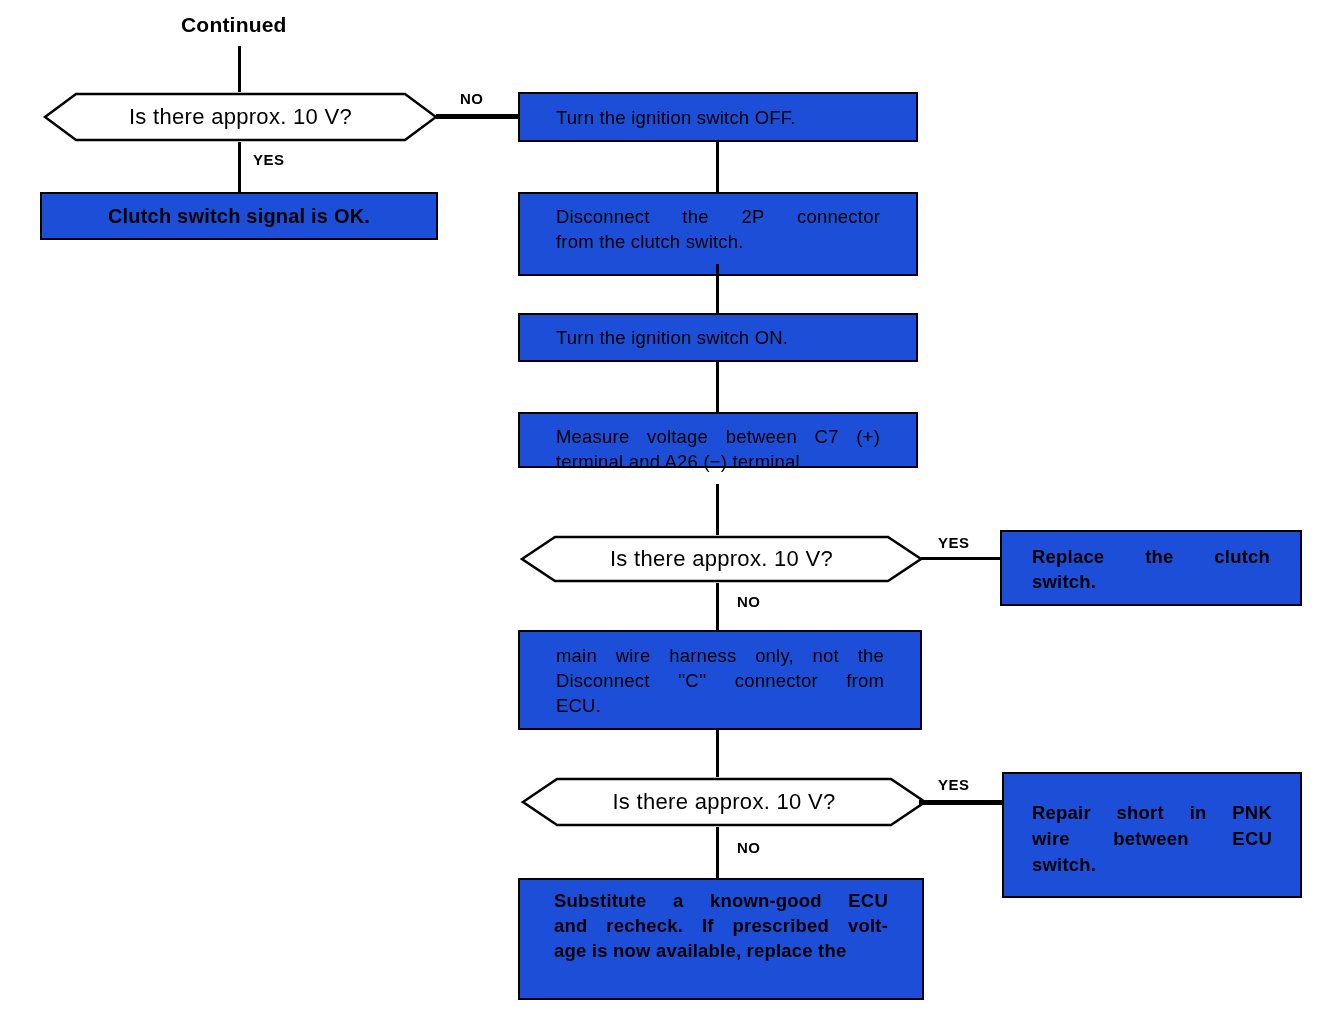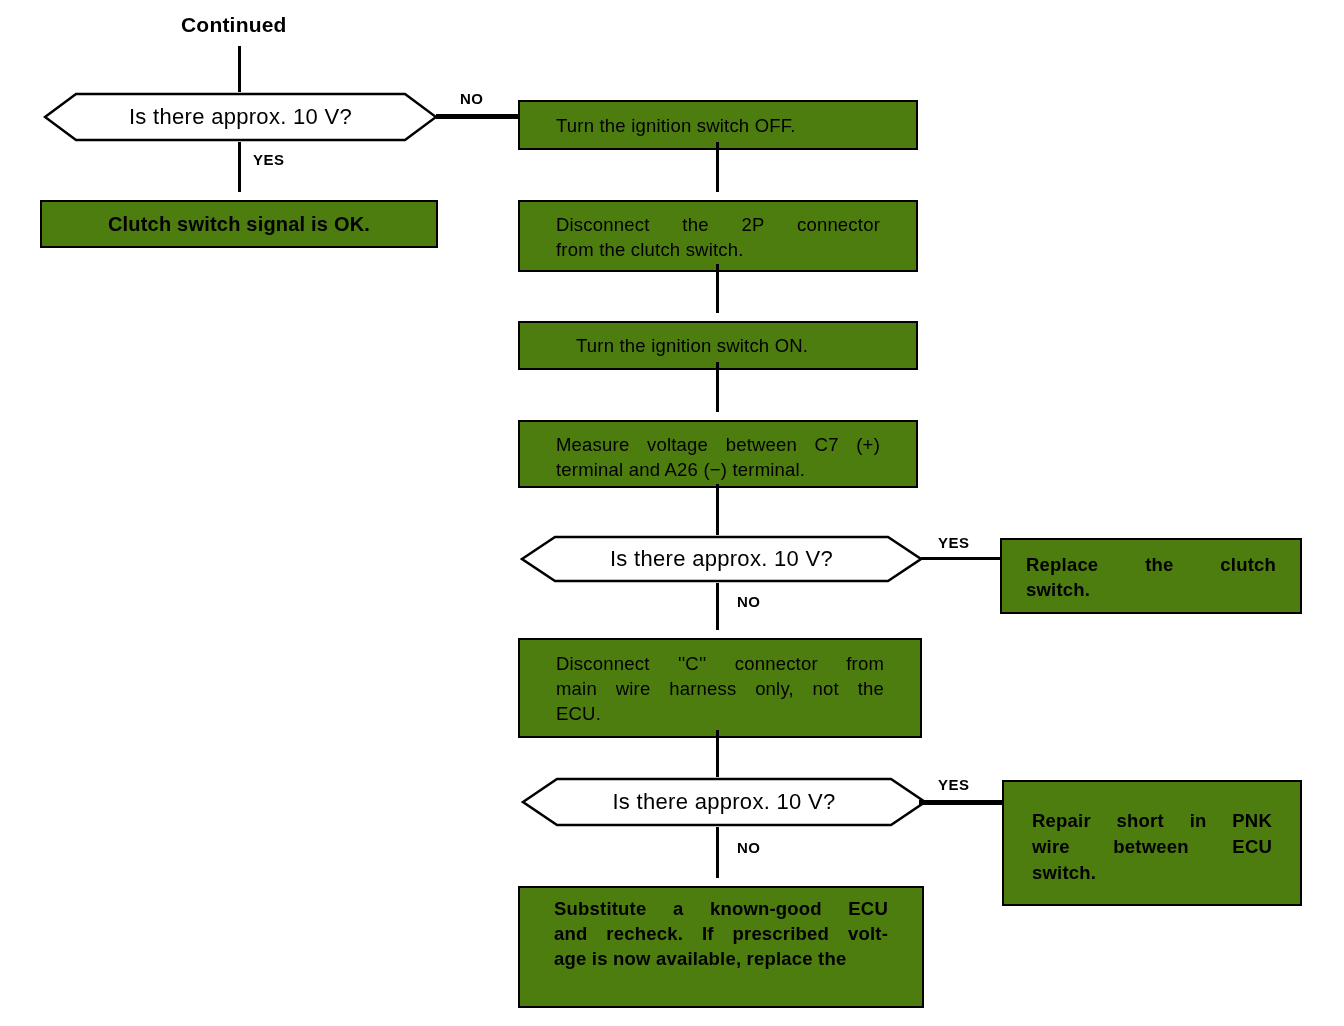--- a/index.html
+++ b/index.html
@@ -9,25 +9,24 @@
     height: 1026px;
     background: #ffffff;
     font-family: "Liberation Sans", sans-serif;
     color: #000000;
     overflow: hidden;
   }
   .box {
     position: absolute;
     box-sizing: border-box;
     border: 2.5px solid #000;
-    background: #4d7c0f;
+    background: #1d4ed8;
     font-size: 18.5px;
     line-height: 25px;
     letter-spacing: 0.2px;
-    margin-top: 8px;
   }
   .single {
     display: flex;
     align-items: center;
   }
   .bold { font-weight: 700; }
   .center { justify-content: center; text-align: center; }
   
   .just .ln:not(:last-child) {
     text-align: justify;
@@ -79,59 +78,59 @@
 
   <div class="vline" style="left:238px; top:142px; width:2.5px; height:50px;"></div>
   <div class="lbl" style="left:253px; top:151px;">YES</div>
 
   <div class="box single center bold" style="left:40px; top:192px; width:398px; height:48px; font-size:20px;">Clutch switch signal is OK.</div>
 
   <div class="box single" style="left:518px; top:92px; width:400px; height:50px; padding-left:36px;">Turn the ignition switch OFF.</div>
 
   <div class="vline" style="left:716px; top:142px; width:3px; height:50px;"></div>
 
-  <div class="box just" style="left:518px; top:192px; width:400px; height:72px; padding:10px 36px;">
+  <div class="box just" style="left:518px; top:192px; width:400px; height:84px; padding:10px 36px;">
       <div class="ln">Disconnect the 2P connector</div>
       <div class="ln">from the clutch switch.</div>
     </div>
 
   <div class="vline" style="left:716px; top:264px; width:3px; height:49px;"></div>
 
-  <div class="box single" style="left:518px; top:313px; width:400px; height:49px; padding-left:56px;">Turn the ignition switch ON.</div>
+  <div class="box single" style="left:518px; top:313px; width:400px; height:49px; padding-left:36px;">Turn the ignition switch ON.</div>
 
   <div class="vline" style="left:716px; top:362px; width:3px; height:50px;"></div>
 
-  <div class="box just" style="left:518px; top:412px; width:400px; height:68px; padding:10px 36px;">
+  <div class="box just" style="left:518px; top:412px; width:400px; height:56px; padding:10px 36px;">
       <div class="ln">Measure voltage between C7 (+)</div>
       <div class="ln">terminal and A26 (−) terminal.</div>
     </div>
 
   <div class="vline" style="left:716px; top:484px; width:3px; height:51px;"></div>
 
   <div class="hex" style="left:520px; top:535px; width:403px; height:48px;">
     <svg width="403" height="48" viewBox="0 0 403 48">
       <polygon points="2,24 35,2 368,2 401,24 368,46 35,46" fill="#ffffff" stroke="#000000" stroke-width="2.5"></polygon>
     </svg>
     <div class="txt">Is there approx. 10 V?</div>
   </div>
 
   <div class="hline" style="left:921px; top:557px; width:79px; height:2.5px;"></div>
   <div class="lbl" style="left:938px; top:534px;">YES</div>
 
-  <div class="box just bold" style="left:1000px; top:530px; width:302px; height:76px; padding:12px 24px;">
+  <div class="box just bold" style="left:1000px; top:530px; width:302px; height:76px; padding:12px 30px;">
       <div class="ln">Replace the clutch</div>
       <div class="ln">switch.</div>
     </div>
 
   <div class="vline" style="left:716px; top:583px; width:3px; height:47px;"></div>
   <div class="lbl" style="left:737px; top:593px;">NO</div>
 
   <div class="box just" style="left:518px; top:630px; width:404px; height:100px; padding:11px 36px;">
+      <div class="ln">main wire harness only, not the</div>
       <div class="ln">Disconnect ''C'' connector from</div>
-      <div class="ln">main wire harness only, not the</div>
       <div class="ln">ECU.</div>
     </div>
 
   <div class="vline" style="left:716px; top:730px; width:3px; height:47px;"></div>
 
   <div class="hex" style="left:521px; top:777px; width:406px; height:50px;">
     <svg width="406" height="50" viewBox="0 0 406 50">
       <polygon points="2,25 36,2 370,2 404,25 370,48 36,48" fill="#ffffff" stroke="#000000" stroke-width="2.5"></polygon>
     </svg>
     <div class="txt">Is there approx. 10 V?</div>

